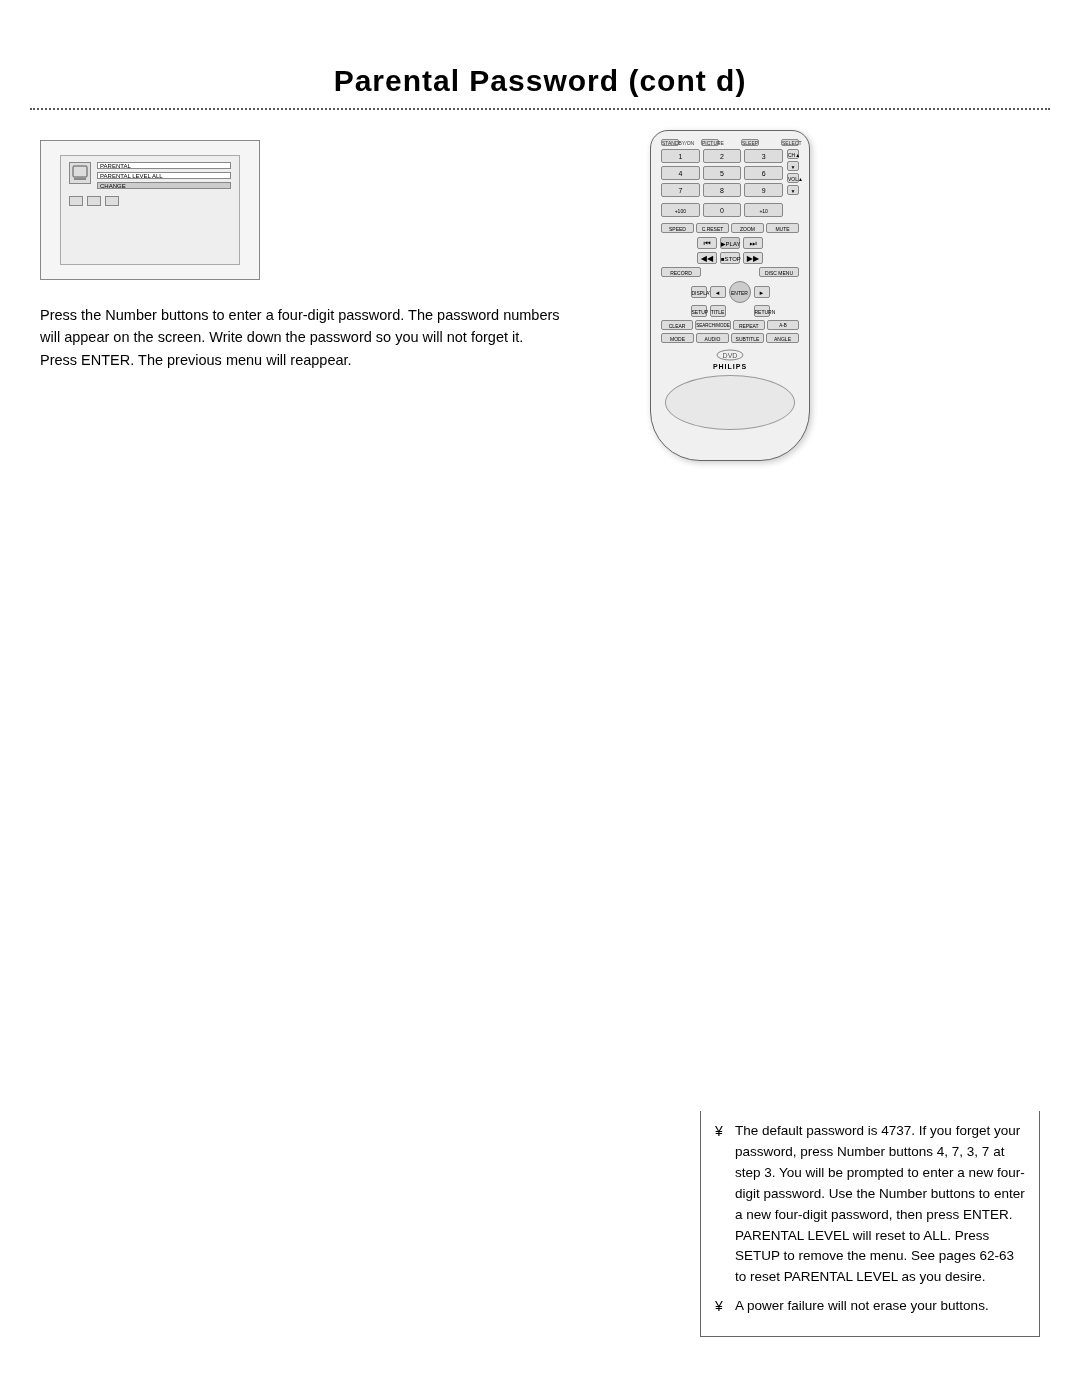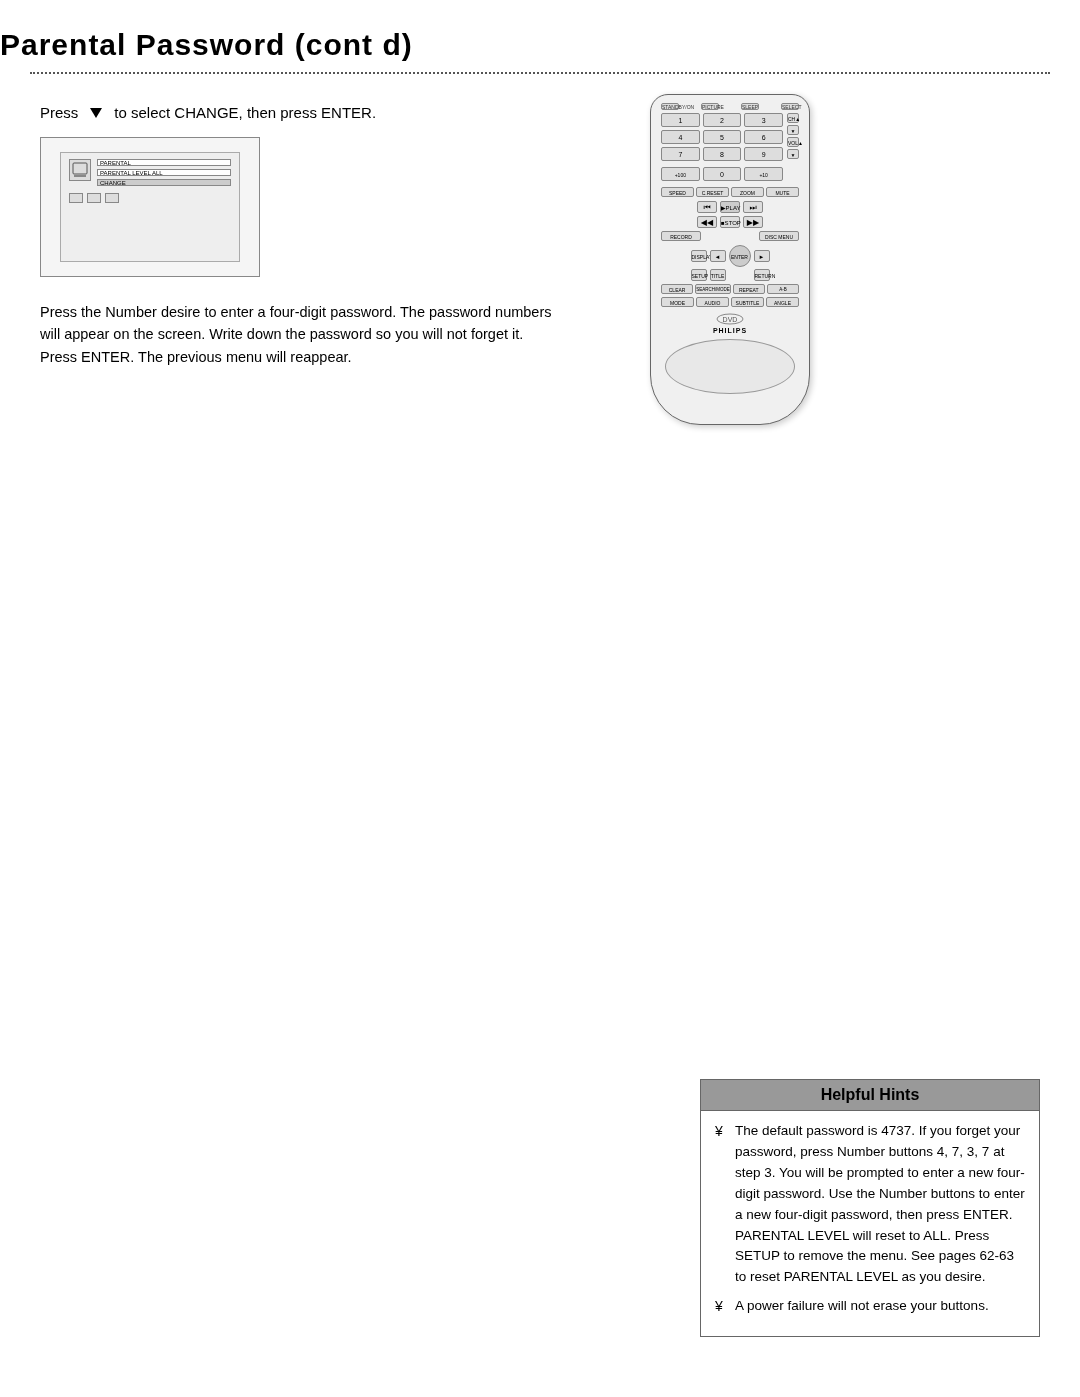--- a/index.html
+++ b/index.html
@@ -8,25 +8,26 @@
       min-height: 1397px;
       background: #ffffff;
       font-family: Arial, Helvetica, sans-serif;
       font-size: 15px;
       color: #000;
       position: relative;
     }
 
     
     .page-header {
-      text-align: left;
+      text-align: center;
       padding: 28px 0 10px 0;
       font-size: 30px;
       font-weight: bold;
       letter-spacing: 1px;
+      margin-top: 36px;
     }
     .dotted-line {
       border: none;
       border-top: 2.5px dotted #555;
       margin: 0 30px 30px 30px;
     }
 
     
     .main-content {
       display: flex;
@@ -359,25 +360,20 @@
 </head>
 <body>
 
 <div class="page-header">Parental Password (cont d)</div>
 <hr class="dotted-line">
 
 <div class="main-content">
 
   <div class="left-column">
 
-    <div class="instruction-line">
-      <span>Press</span>
-      <span class="down-arrow-symbol"></span>
-      <span>to select CHANGE, then press ENTER.</span>
-    </div>
 
     <div class="tv-screen">
       <div class="tv-inner">
         <div class="tv-icon-area">
           <div class="tv-icon">
             <svg width="16" height="16" viewBox="0 0 16 16">
               <rect x="1" y="1" width="14" height="11" rx="1" fill="none" stroke="#555" stroke-width="1"></rect>
               <rect x="2" y="13" width="12" height="2" fill="#888"></rect>
             </svg>
           </div>
@@ -395,21 +391,21 @@
         </div>
         <div class="tv-bottom-row">
           <div class="tv-bottom-icon"></div>
           <div class="tv-bottom-icon"></div>
           <div class="tv-bottom-icon"></div>
         </div>
       </div>
     </div>
 
     <div class="instruction-block">
-      <p>Press the Number desire to enter a four-digit password.  The password numbers will appear on the screen.  Write down the password so you will not forget it. Press ENTER.  The previous menu will reappear.</p>
+      <p>Press the Number buttons to enter a four-digit password.  The password numbers will appear on the screen.  Write down the password so you will not forget it. Press ENTER.  The previous menu will reappear.</p>
     </div>
 
 
   </div>
 
   <div class="right-column">
     <div class="remote-wrapper">
       <div class="remote">
 
         <div class="remote-top-row">
@@ -521,21 +517,20 @@
           <div class="remote-logo">PHILIPS</div>
         </div>
 
         <div class="remote-oval-base"></div>
       </div>
     </div>
   </div>
 </div>
 
 <div class="helpful-hints-section">
-  <div class="helpful-hints-header">Helpful Hints</div>
   <div class="helpful-hints-body">
     <div class="hint-bullet">
       <span class="hint-bullet-sym">¥</span>
       <span class="hint-text">The default password is 4737. If you forget your password, press Number buttons 4, 7, 3, 7 at step 3. You will be prompted to enter a new four-digit password.  Use the Number buttons to enter a new four-digit password, then press ENTER. PARENTAL LEVEL will reset to ALL. Press SETUP to remove the menu.  See pages 62-63 to reset PARENTAL LEVEL as you desire.</span>
     </div>
     <div class="hint-bullet">
       <span class="hint-bullet-sym">¥</span>
       <span class="hint-text">A power failure will not erase your buttons.</span>
     </div>
   </div>

